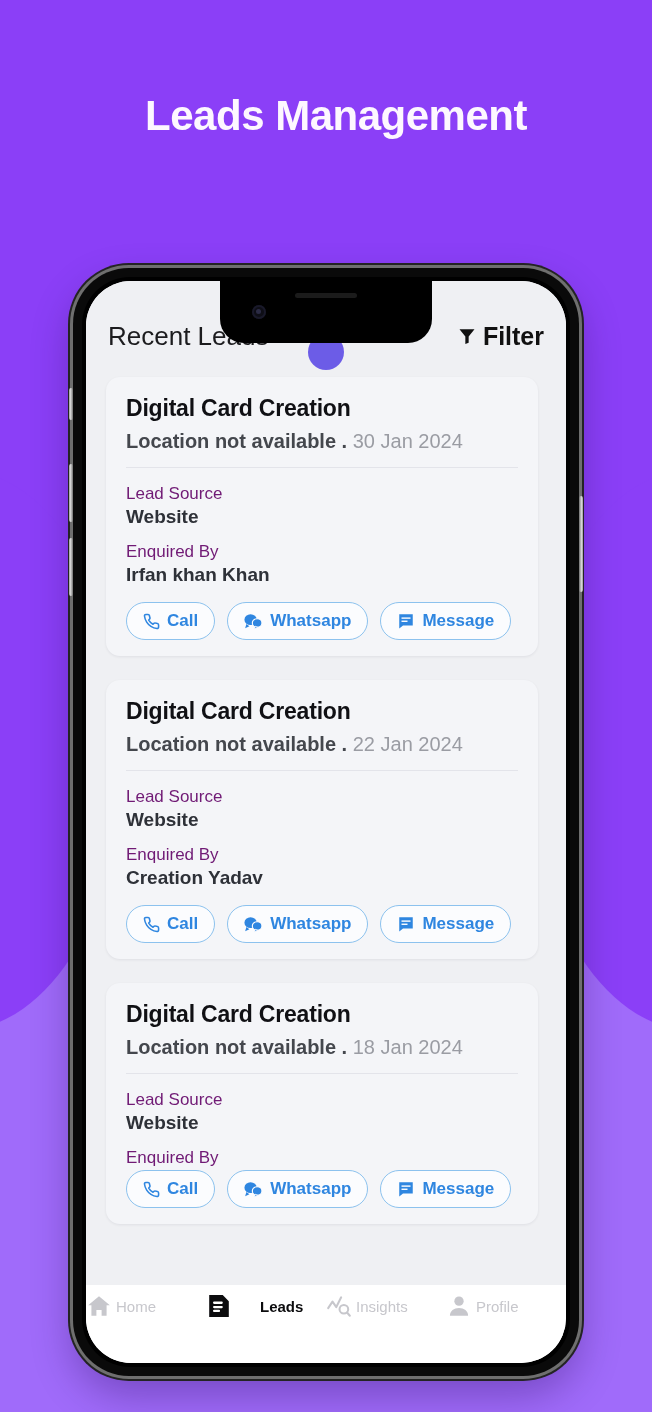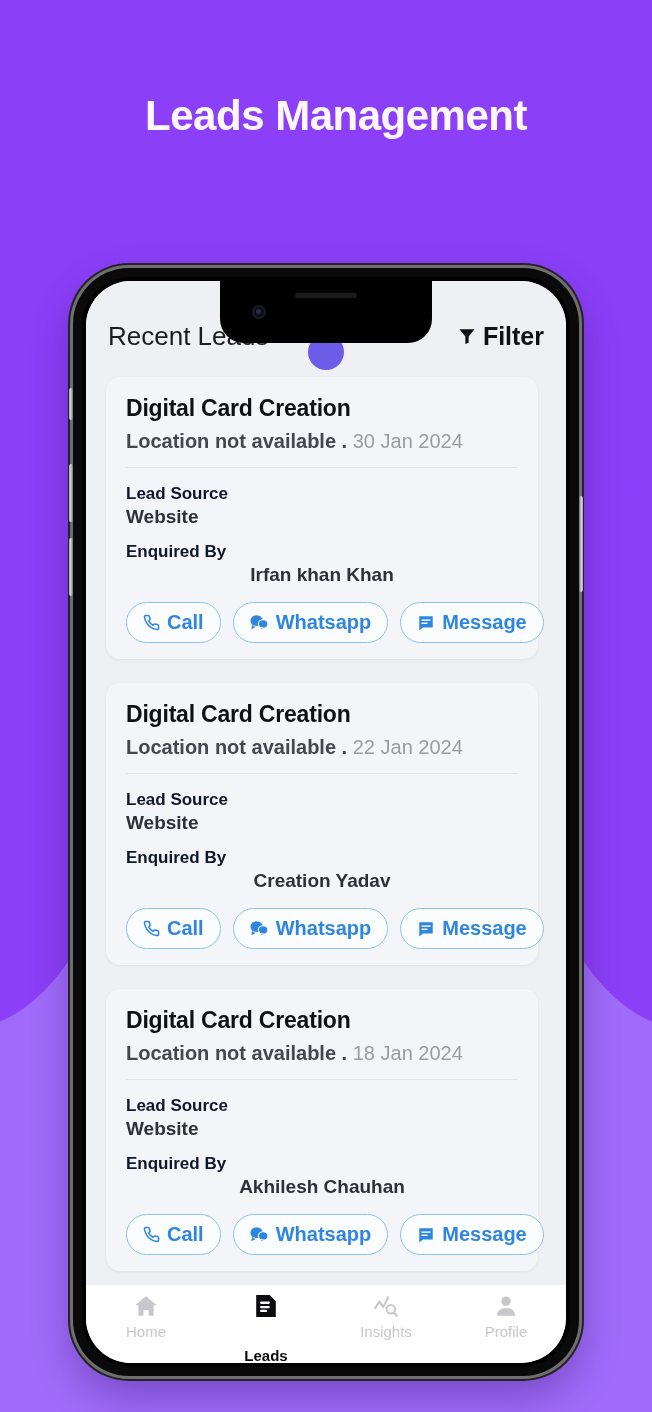--- a/index.html
+++ b/index.html
@@ -219,67 +219,66 @@
   .lead-date {
     color: #9a9ca3;
   }
   .card-divider {
     height: 1px;
     background: #e3e4ea;
     margin: 14px 0 16px 0;
   }
   .field-label {
     font-size: 17px;
-    color: #0f172a;
+    color: #701a75;
     margin-bottom: 2px;
-    font-weight: bold;
   }
   .field-value {
     font-size: 19px;
     font-weight: bold;
     color: #2e3138;
     margin-bottom: 14px;
   }
-  .field-value.last { margin-bottom: 16px; text-align: center; }
+  .field-value.last { margin-bottom: 16px; }
 
   .actions {
     display: flex;
     gap: 12px;
   }
   .action-btn {
     display: inline-flex;
     align-items: center;
     gap: 7px;
     border: 1.6px solid #8cc2ee;
     border-radius: 24px;
     padding: 8px 16px;
     background: #fbfcfe;
     color: #2f86e0;
-    font-size: 20px;
+    font-size: 17px;
     font-weight: bold;
     cursor: pointer;
     white-space: nowrap;
   }
   .action-btn svg { display: block; flex: none; }
 
   
   .bottom-nav {
     position: absolute;
     left: 0; right: 0; bottom: 0;
     height: 78px;
     background: #fff;
     display: flex;
     align-items: flex-start;
     padding-top: 8px;
     z-index: 20;
   }
   .nav-item {
     flex: 1;
     display: flex;
-    flex-direction: column;
+    flex-direction: row;
     align-items: center;
     gap: 4px;
     cursor: pointer;
     color: #c7c7cc;
   }
   .nav-item.active { color: #0c0c0e; gap: 28px; }
   .nav-label { font-size: 15px; }
   .nav-item.active .nav-label { font-weight: bold; }
   .nav-icon svg { display: block; }
 </style>
@@ -413,21 +412,20 @@
         <div class="lead-card">
           <div class="lead-title">Digital Card Creation</div>
           <div class="lead-sub">
             <span class="lead-location">Location not available .</span>
             <span class="lead-date">18 Jan 2024</span>
           </div>
           <div class="card-divider"></div>
           <div class="field-label">Lead Source</div>
           <div class="field-value">Website</div>
           <div class="field-label">Enquired By</div>
-          <div class="field-value last">Akhilesh Chauhan</div>
           <div class="actions">
             <div class="action-btn">
               <span>
                 <svg width="17" height="17" viewBox="0 0 24 24" fill="none" stroke="#2f86e0" stroke-width="2.2" stroke-linecap="round" stroke-linejoin="round">
                   <path d="M22 16.9v3a2 2 0 01-2.2 2 19.8 19.8 0 01-8.6-3.1 19.5 19.5 0 01-6-6A19.8 19.8 0 012.1 4.2 2 2 0 014.1 2h3a2 2 0 012 1.7c.1 1 .3 1.9.7 2.8a2 2 0 01-.5 2.1L8.1 9.9a16 16 0 006 6l1.3-1.3a2 2 0 012.1-.4c.9.3 1.8.6 2.8.7a2 2 0 011.7 2z"></path>
                 </svg>
               </span>
               <span>Call</span>
             </div>
             <div class="action-btn">

